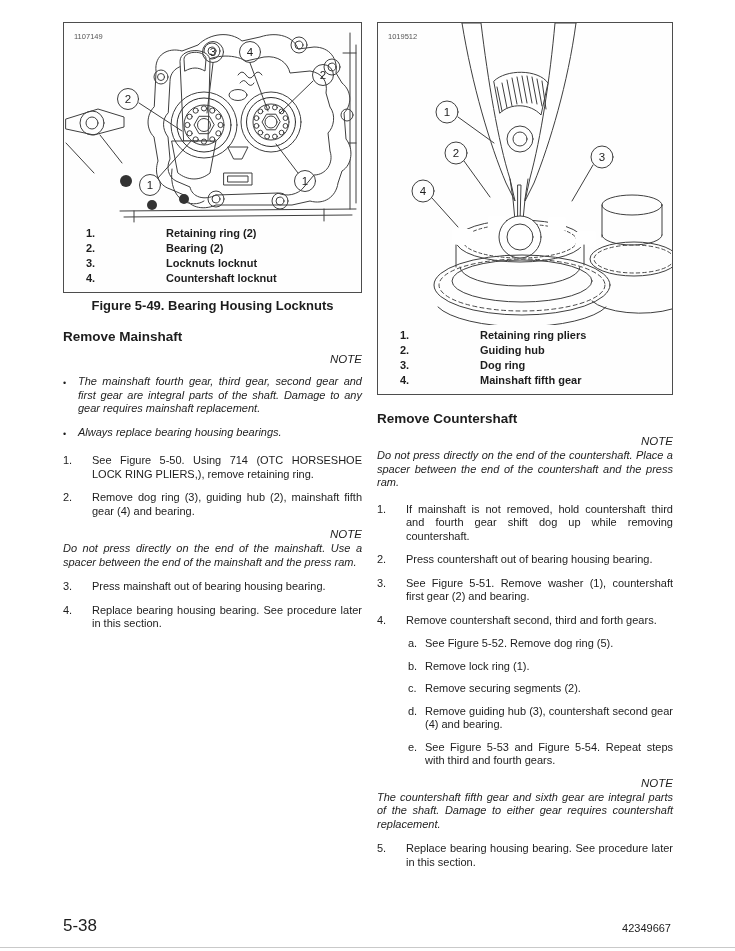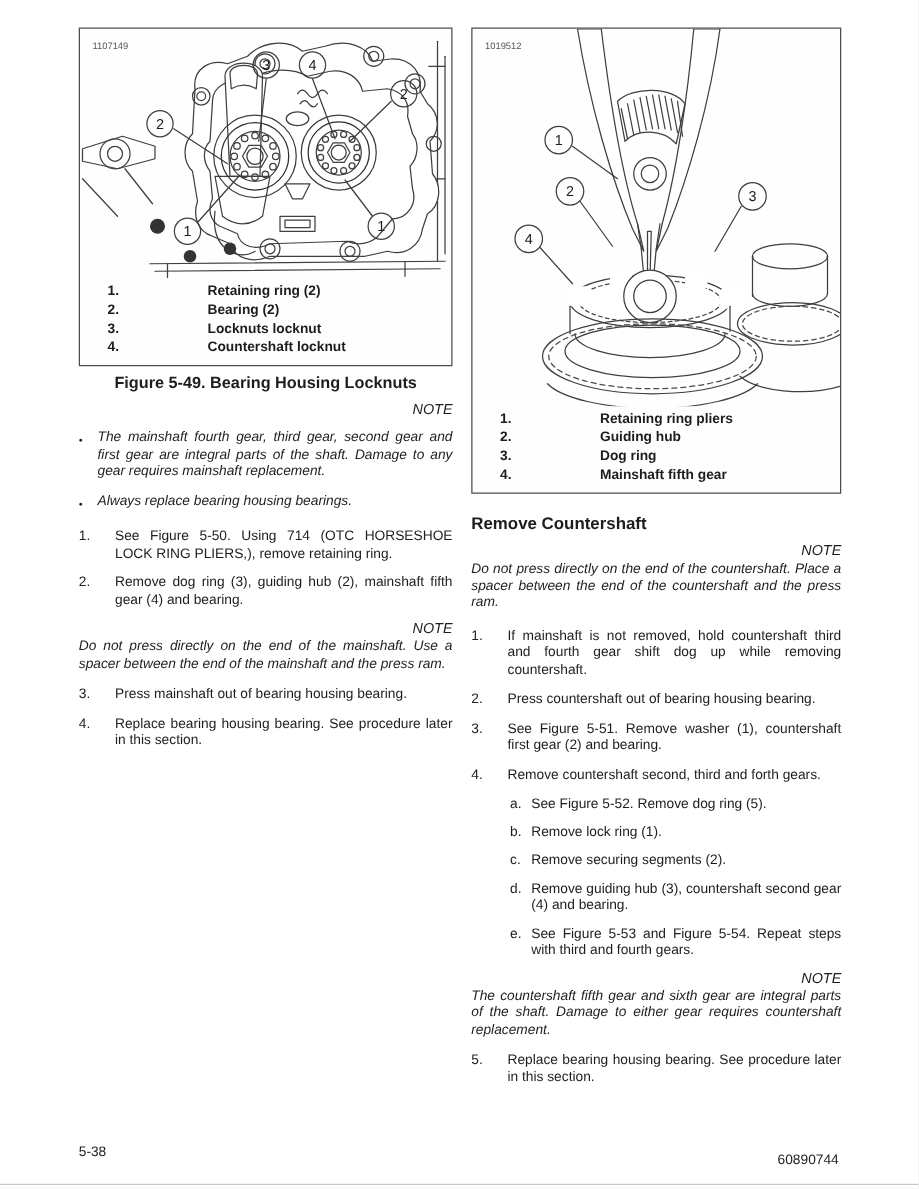--- a/index.html
+++ b/index.html
@@ -49,21 +49,21 @@
     fill:none; stroke:#3f3f3f; stroke-width:1; stroke-linecap:round; stroke-linejoin:round;
   }
   .art .fillwhite { fill:#ffffff; }
   .art .dark { fill:#333333; stroke:none; }
   .art .ring-dark { stroke:#2d2d2d; }
   .art .teeth { stroke:#4a4a4a; }
   .callout-circle { fill:#ffffff; stroke:#363636; stroke-width:1.1; }
   .callout-num { font-size:11.5px; fill:#1d1d1d; stroke:none; text-anchor:middle; font-family:"Liberation Sans", sans-serif; }
   .photo-id { font-size:7.5px; fill:#555555; stroke:none; font-family:"Liberation Sans", sans-serif; }
 
-  .footer-left  { position:absolute; left:63px;  top:916px; font-size:11px; }
+  .footer-left  { position:absolute; left:63px;  top:916px; font-size:17px; }
   .footer-right { position:absolute; right:64px; top:922px; font-size:11px; }
   .bottom-rule  { position:absolute; left:0; right:0; bottom:3px; height:1px; background:#c9c9c9; }
 </style>
 </head>
 <body>
 
 <div class="page">
 
   <div class="col col-left">
 
@@ -205,20 +205,21 @@
             <span class="legend-text">Locknuts locknut</span>
           </div>
         <div class="legend-row">
             <span class="legend-num">4.</span>
             <span class="legend-text">Countershaft locknut</span>
           </div>
       </div>
     </div>
     <div class="caption">Figure 5-49. Bearing Housing Locknuts</div>
 
+    <h2 class="heading">Remove Mainshaft</h2>
 
     <div class="note-label">NOTE</div>
     <div class="bullets">
       <div class="bullet">
           <span class="bullet-marker">•</span>
           <span class="bullet-text">The mainshaft fourth gear, third gear, second gear and first gear are integral parts of the shaft. Damage to any gear requires mainshaft replacement.</span>
         </div>
       <div class="bullet">
           <span class="bullet-marker">•</span>
           <span class="bullet-text">Always replace bearing housing bearings.</span>
@@ -405,15 +406,15 @@
 
     <div class="steps after-note-steps">
       <div class="step">
           <span class="step-num">5.</span>
           <span class="step-text">Replace bearing housing bearing. See procedure later in this section.</span>
         </div>
     </div>
   </div>
 
   <div class="footer-left">5-38</div>
-  <div class="footer-right">60890744</div>
+  <div class="footer-right">42349667</div>
   <div class="bottom-rule"></div>
 </div>
 
 </body></html>

